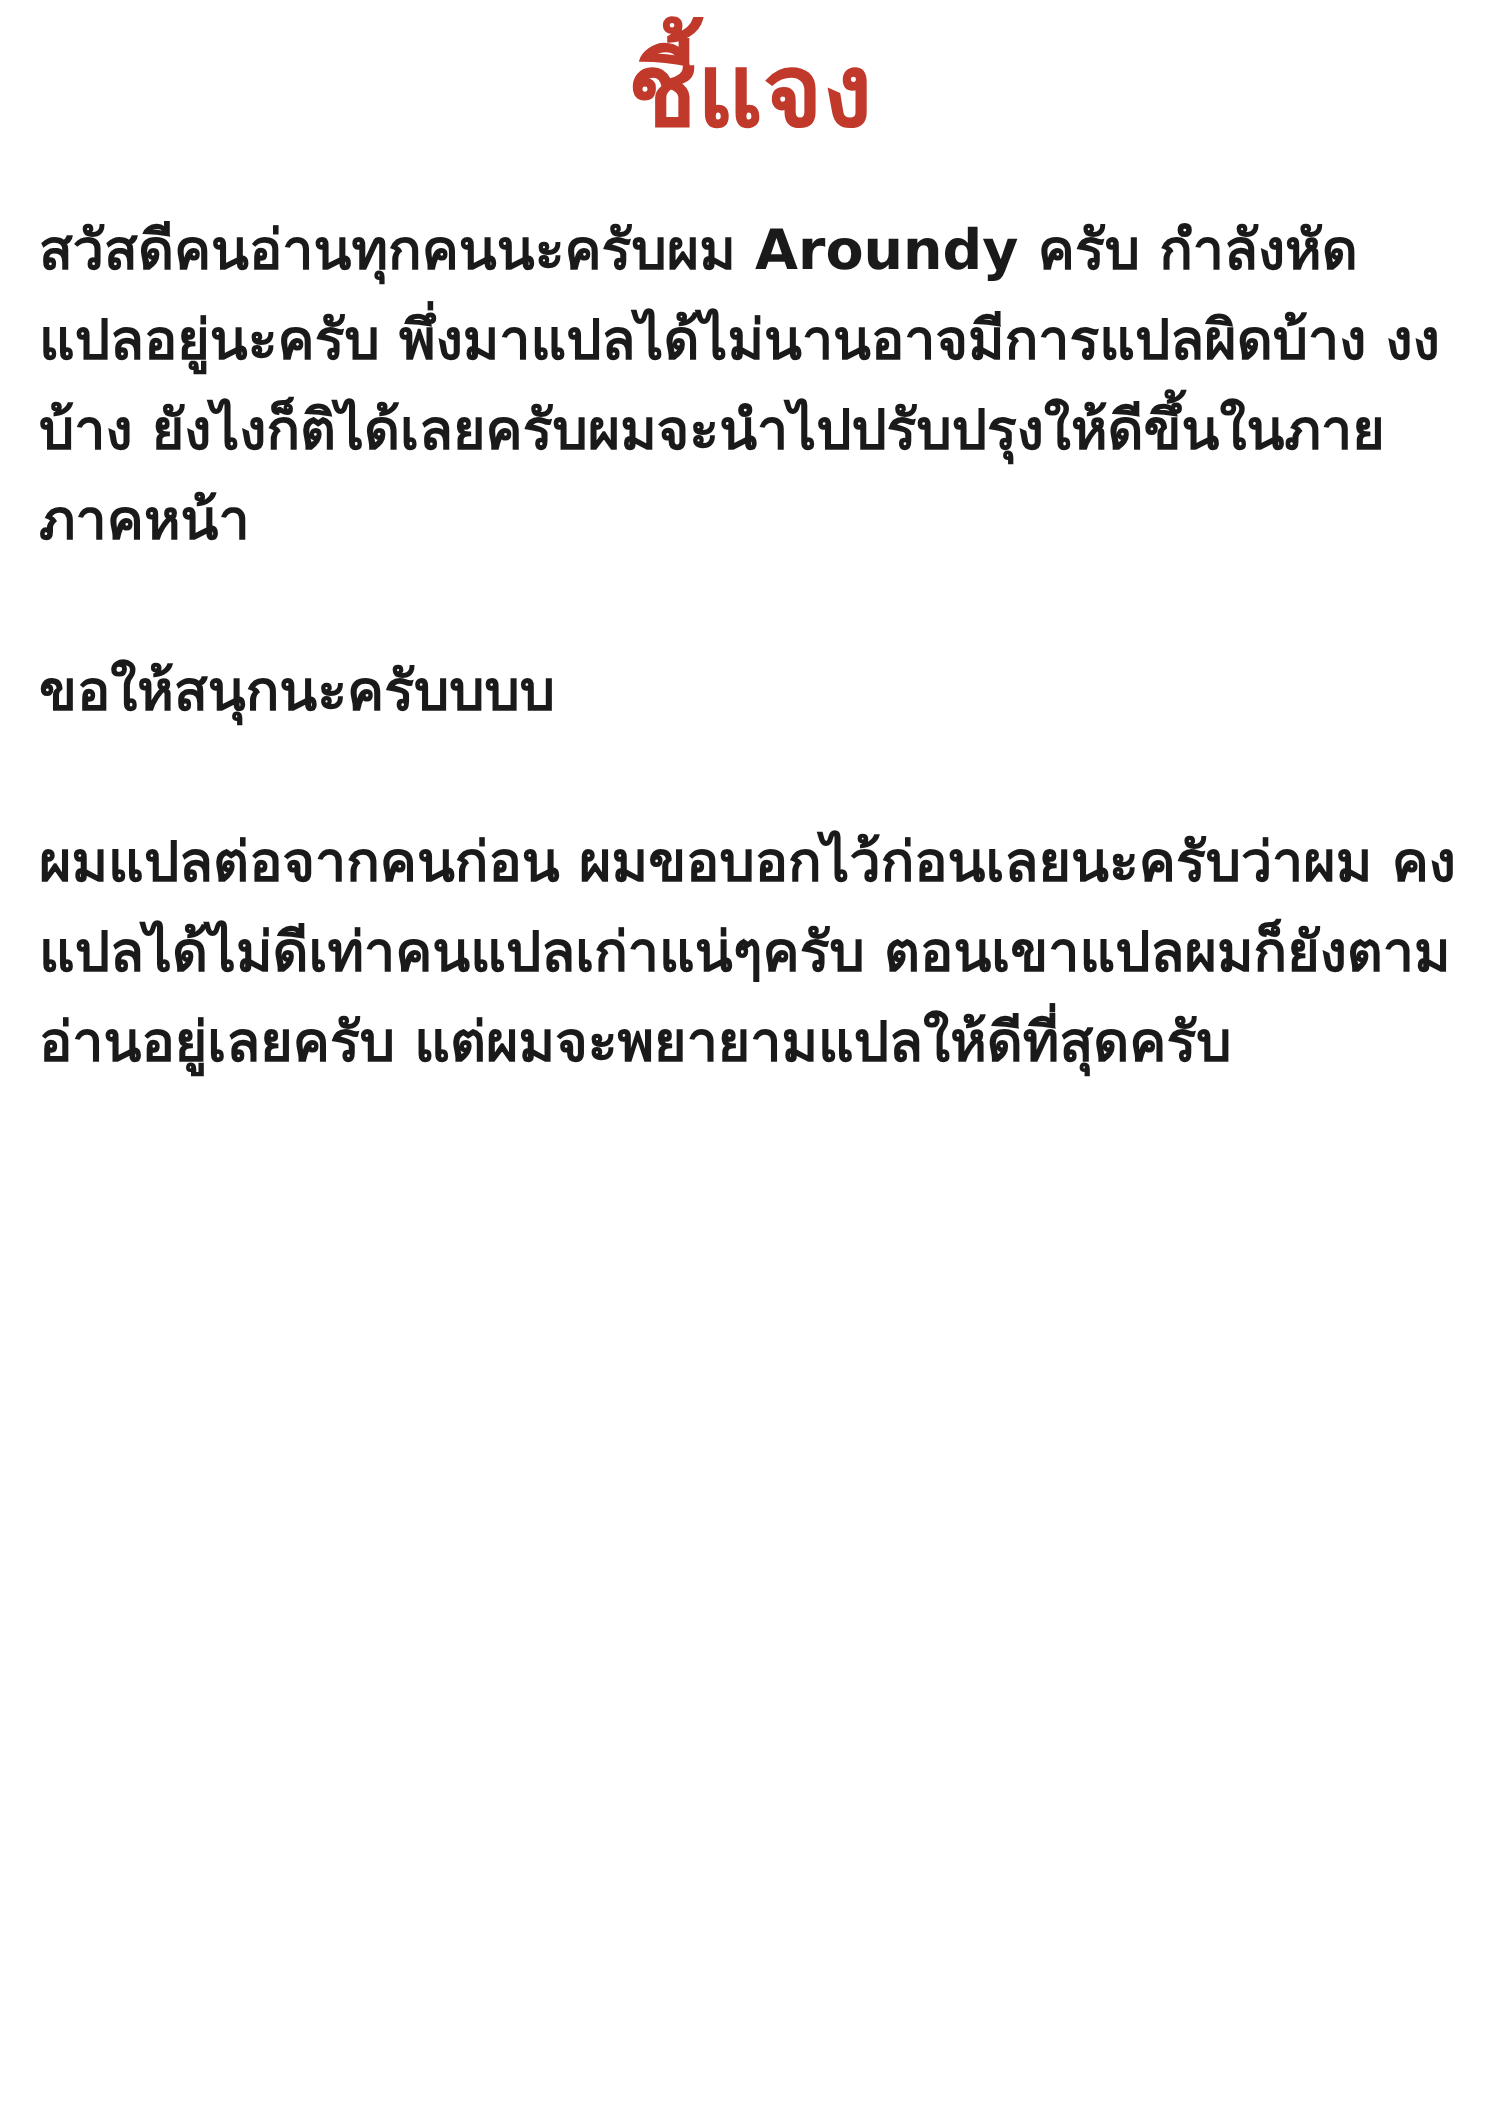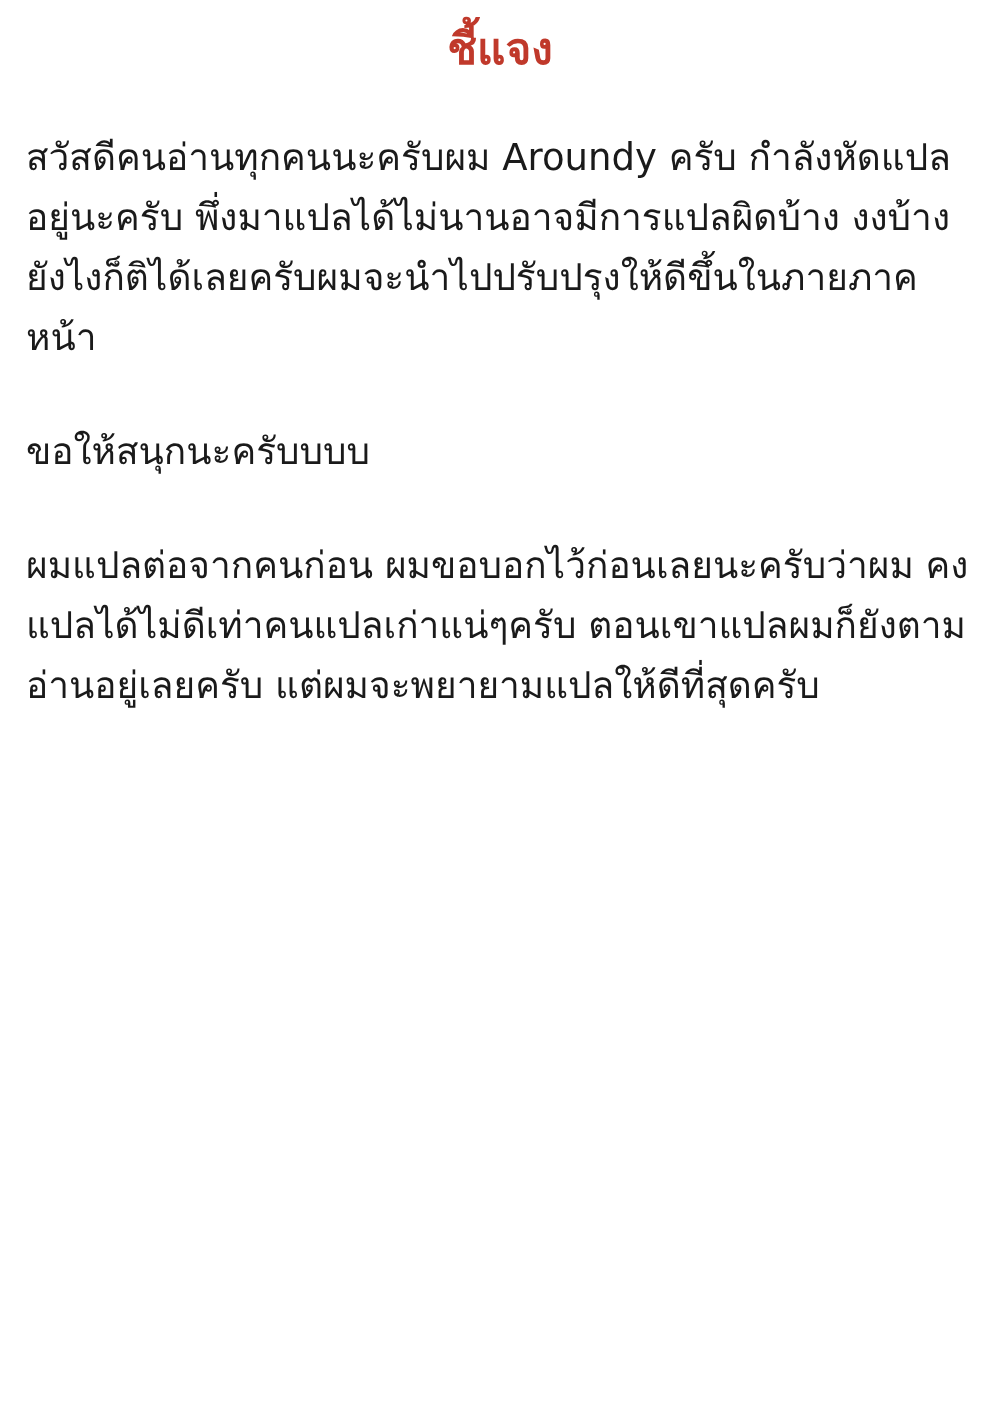--- a/index.html
+++ b/index.html
@@ -16,35 +16,36 @@
   .page {
     position: relative;
     width: 1000px;
     height: 1414px;
     background: #ffffff;
     box-sizing: border-box;
   }
   .title {
     text-align: center;
     color: #c0392b;
-    font-size: 44px;
+    font-size: 68px;
     font-weight: bold;
     line-height: 1.05;
     padding-top: 26px;
     letter-spacing: 0px;
   }
   .body-block {
     margin: 0 26px 0 26px;
     color: #1a1a1a;
     font-size: 37px;
     line-height: 1.62;
     font-weight: 400;
   }
   .body-block.first {
-    margin-top: 56px;
+    margin-top: 40px;
+    font-weight: bold;
   }
   .para {
     margin: 0 0 54px 0;
     white-space: pre-wrap;
     word-break: break-word;
   }
   .para:last-child {
     margin-bottom: 0;
   }
 </style>

